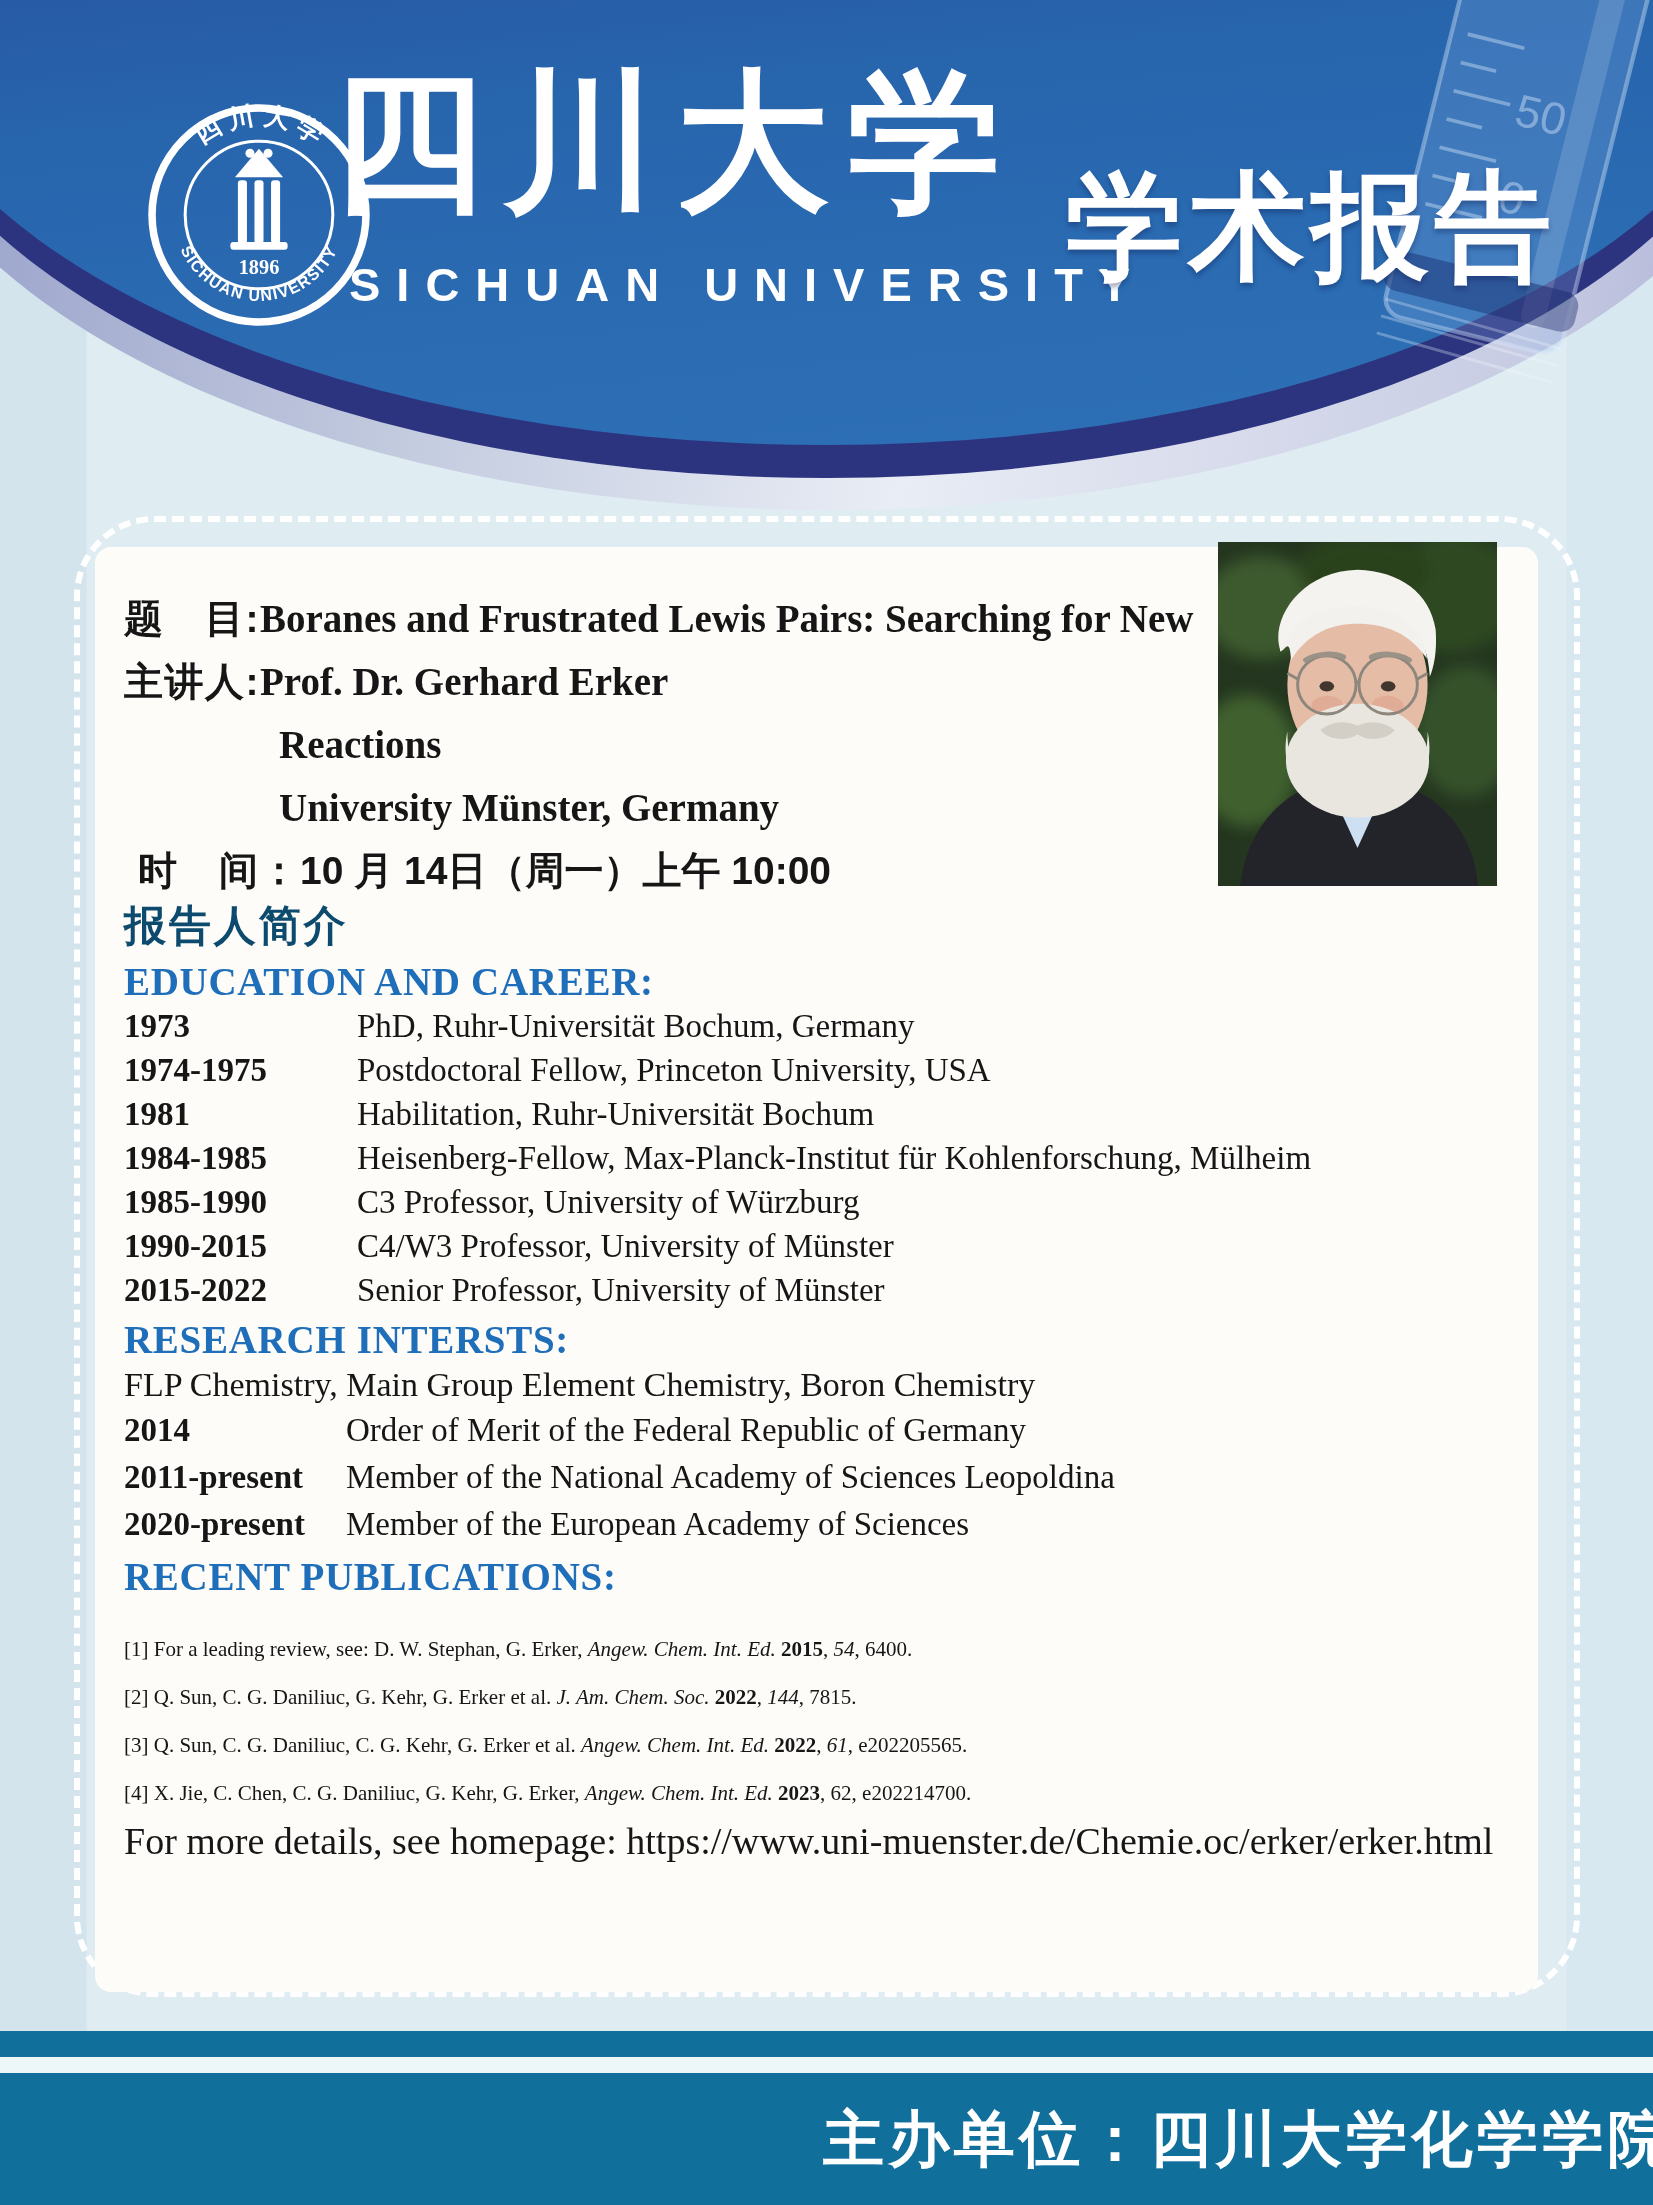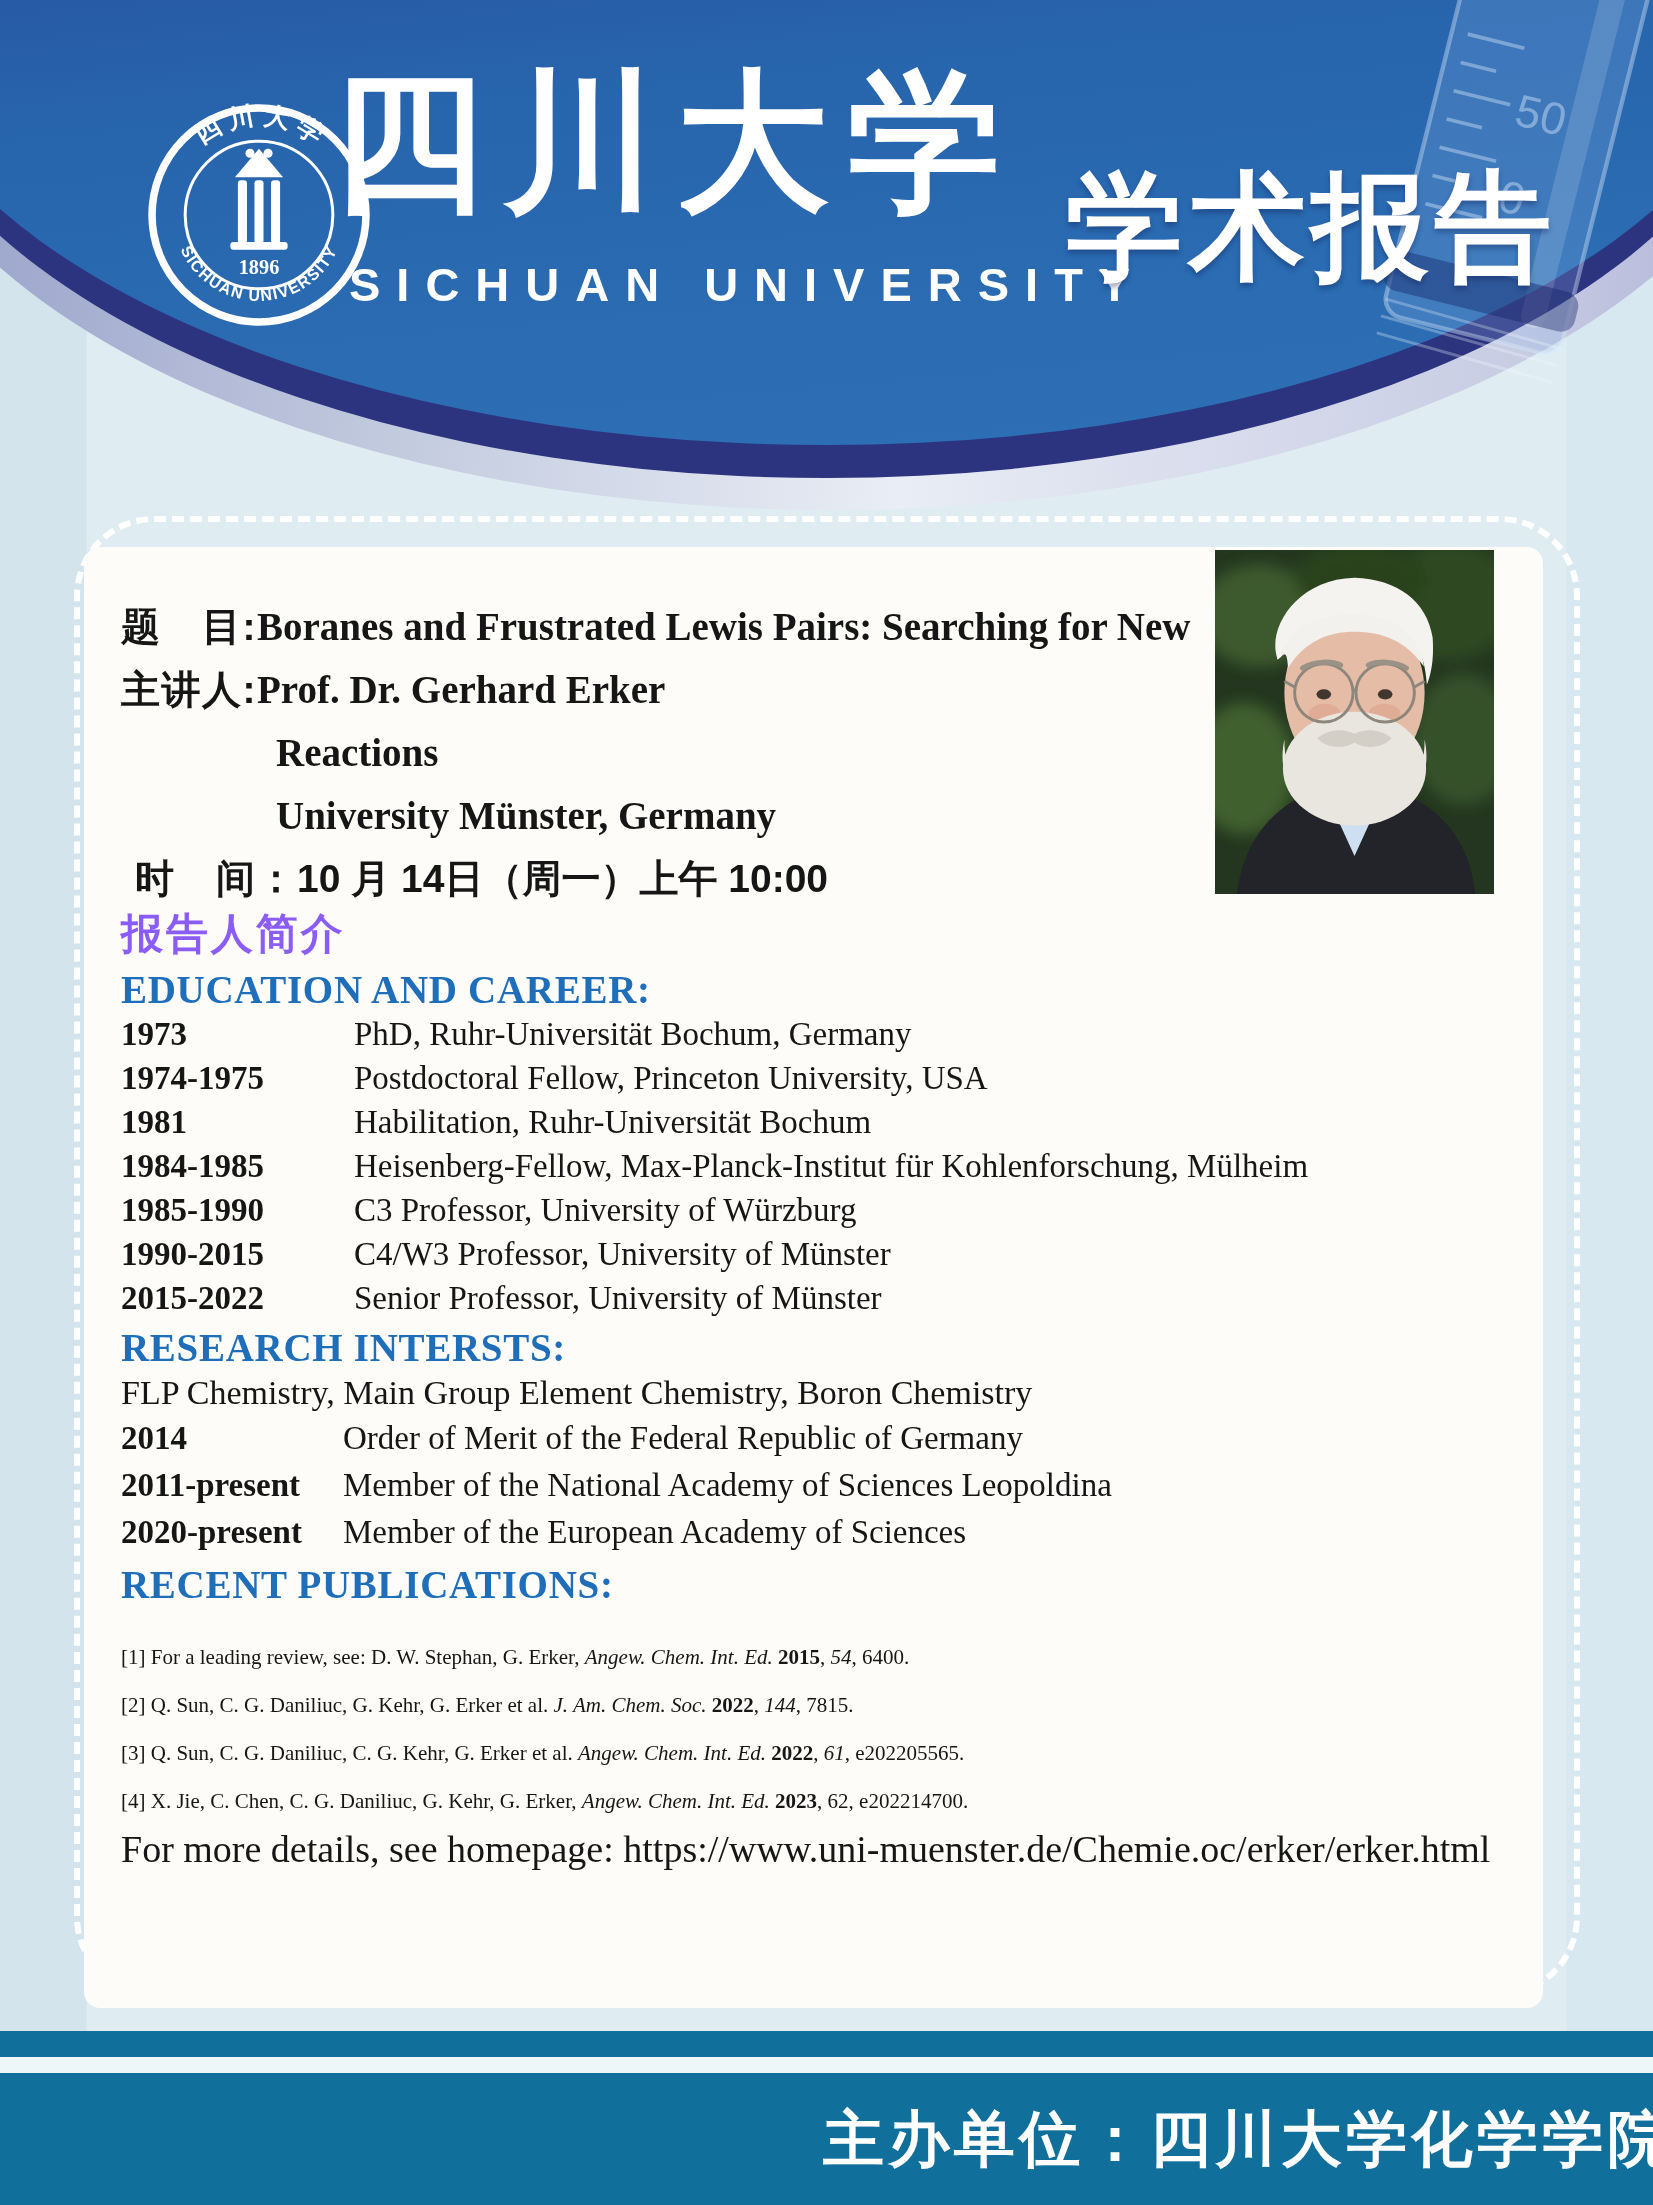--- a/index.html
+++ b/index.html
@@ -26,32 +26,32 @@
   .brand-en{position:absolute;left:349px;top:257px;
     font-family:"Liberation Sans",sans-serif;font-weight:700;font-size:47px;
     color:#ffffff;letter-spacing:16px;white-space:nowrap;}
   .banner-title{position:absolute;left:1066px;top:149px;
     font-family:"Liberation Sans",sans-serif;font-weight:900;font-size:117px;
     color:#ffffff;letter-spacing:5.8px;white-space:nowrap;
     text-shadow:0 3.6px 5.8px rgba(15,30,80,.35);}
   
   .panel-dashes{position:absolute;left:74px;top:516px;width:1494px;height:1469px;
     border:6.6px dashed #ffffff;border-radius:80px;}
-  .panel{position:absolute;left:84px;top:547px;width:1429px;height:1431px;
-    background:#fdfcf9;border-radius:16px;padding:15px;}
+  .panel{position:absolute;left:95px;top:547px;width:1429px;height:1431px;
+    background:#fdfcf9;border-radius:16px;padding:7px;}
   .panel-inner{position:relative;padding:33px 22px 0 22px;}
   .photo{position:absolute;left:1116px;top:-11.7px;width:279px;height:344px;}
   .info-line{display:flex;align-items:baseline;font-size:39px;line-height:63px;font-weight:bold;white-space:nowrap;}
   .lbl{font-family:"Liberation Sans",sans-serif;font-weight:900;min-width:133px;letter-spacing:1.5px;}
   .lbl.wide{min-width:152px;margin-left:14px;}
   .val{font-weight:bold;}
   .val.cjk{font-family:"Liberation Sans",sans-serif;font-weight:900;}
   .cont{margin-left:155px;}
   .bio-heading{font-family:Liberation Serif, serif;font-weight:900;font-size:42px;line-height:48px;
-    color:#8b5cf6;letter-spacing:2.9px;}
+    color:#0c4a6e;letter-spacing:2.9px;}
   .sec-heading{font-weight:bold;font-size:39px;line-height:44px;color:#1e6eb9;letter-spacing:0.7px;}
   .mt14{margin-top:10.2px;} .mt8{margin-top:5.8px;} .mt20{margin-top:14.6px;} .mt10{margin-top:7.3px;}
   .crow{display:flex;font-size:33px;line-height:44px;}
   .crow .yr{font-weight:bold;width:233px;flex:0 0 auto;}
   .crow .dt{flex:1;}
   .aw .yr{width:222px;}
   .aw{line-height:47px;}
   .research-text{font-size:34px;line-height:45px;}
   .pubs{margin-top:26px;}
   .pub-line{font-size:21px;line-height:48px;}

